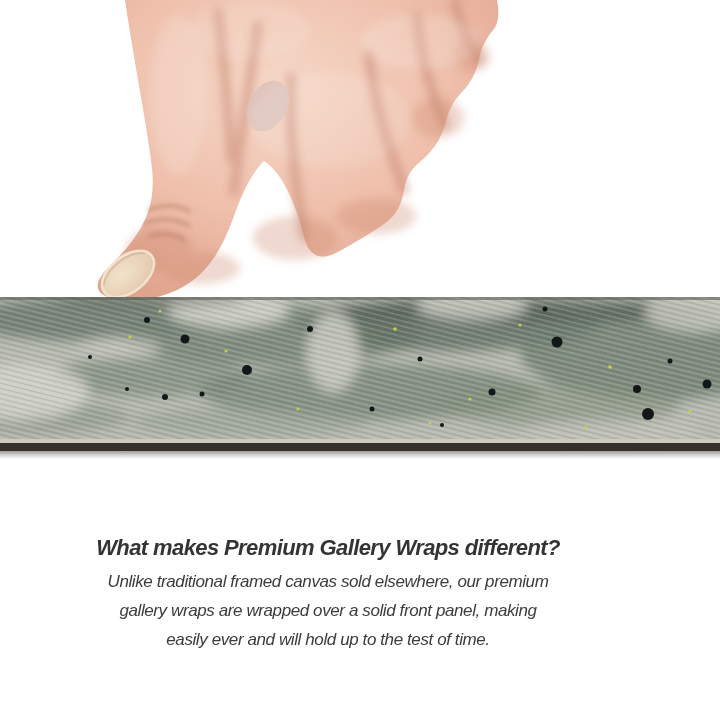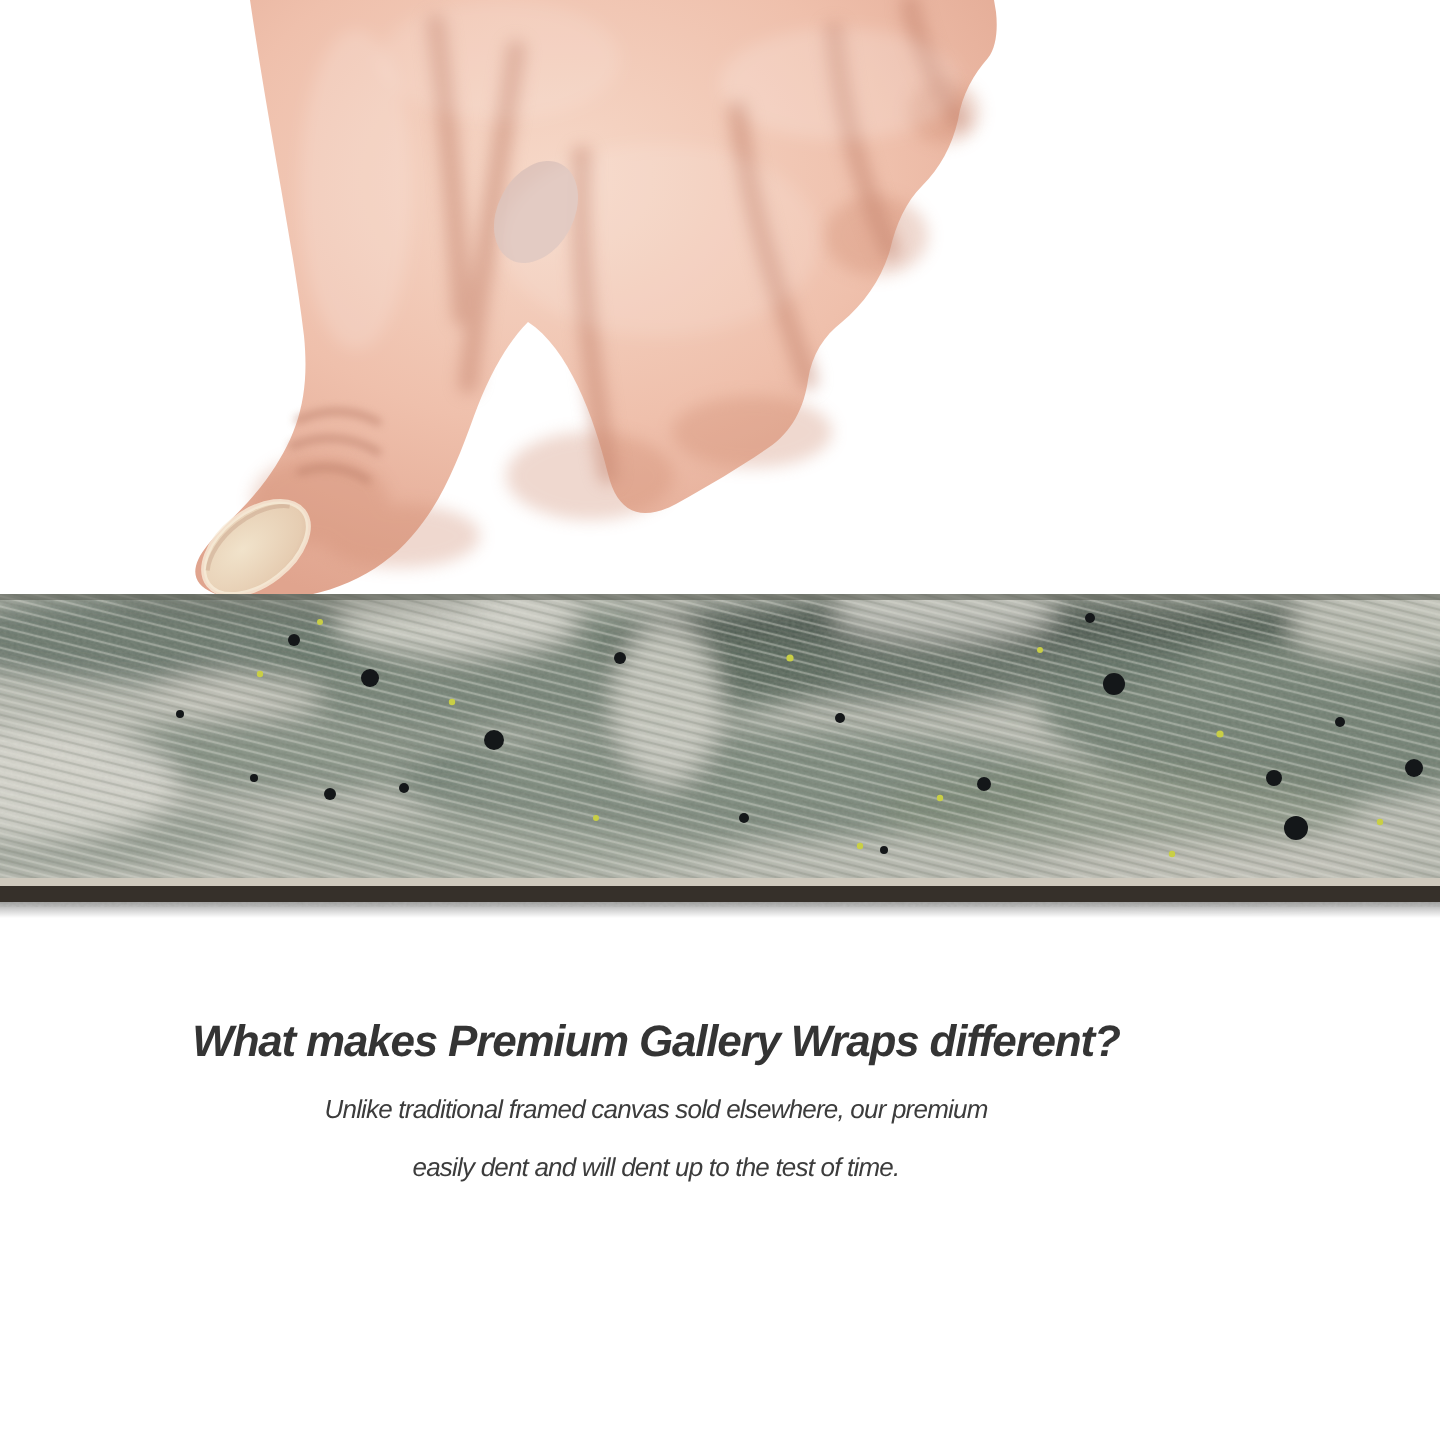--- a/index.html
+++ b/index.html
@@ -1,23 +1,23 @@
 <!DOCTYPE html>
 <html><head>
 <meta charset="utf-8">
 <style>
   html,body{margin:0;padding:0;background:#ffffff;}
   .stage{position:relative;width:720px;height:720px;overflow:hidden;background:#ffffff;
          font-family:"Liberation Sans",sans-serif;}
   .hand-wrap{position:absolute;left:0;top:0;width:720px;height:312px;}
   .canvas-wrap{position:absolute;left:0;top:297px;width:720px;height:162px;}
-  .info{position:absolute;left:0;top:505px;width:656px;text-align:center;color:#3c3c3c;}
+  .info{position:absolute;left:0;top:532px;width:656px;text-align:center;color:#3c3c3c;}
   .info .heading{font-style:italic;font-weight:700;font-size:22px;line-height:32px;
                  letter-spacing:-0.6px;color:#343434;margin:0 0 3px 0;}
-  .info .line{font-style:italic;font-weight:400;font-size:13px;line-height:29px;
+  .info .line{font-style:italic;font-weight:400;font-size:17px;line-height:29px;
               letter-spacing:-0.4px;margin:0;}
   svg{display:block;}
 </style>
 </head>
 <body>
 
 <div class="stage">
 
   <div class="hand-wrap">
     <svg width="720" height="312" viewBox="0 0 720 312">
@@ -192,16 +192,17 @@
 
       <rect x="0" y="146" width="720" height="8" fill="#36302a"></rect>
 
       <rect x="0" y="154" width="720" height="8" fill="url(#dropShadow)"></rect>
     </svg>
   </div>
 
   <div class="info">
     <h2 class="heading">What makes Premium Gallery Wraps different?</h2>
     <p class="line">Unlike traditional framed canvas sold elsewhere, our premium</p>
-    <p class="line">easily dent and will dent up to the test of time.</p>
+    <p class="line">gallery wraps are wrapped over a solid front panel, making</p>
+    <p class="line">easily ever and will hold up to the test of time.</p>
   </div>
 
 </div>
 
 </body></html>

